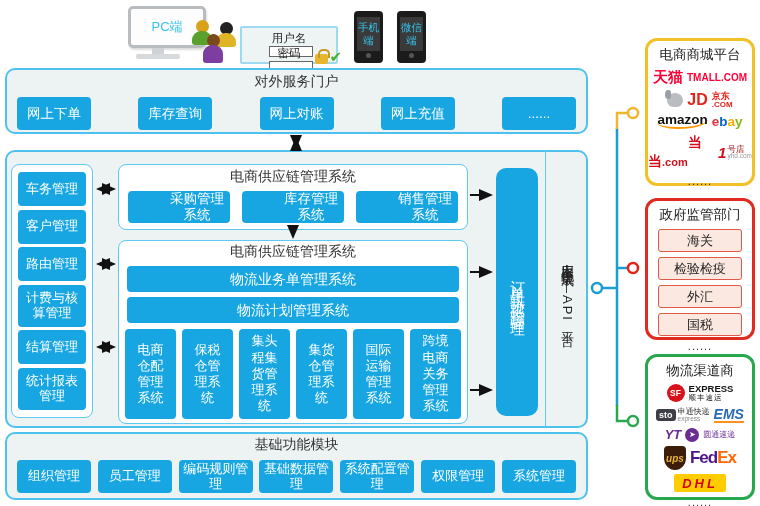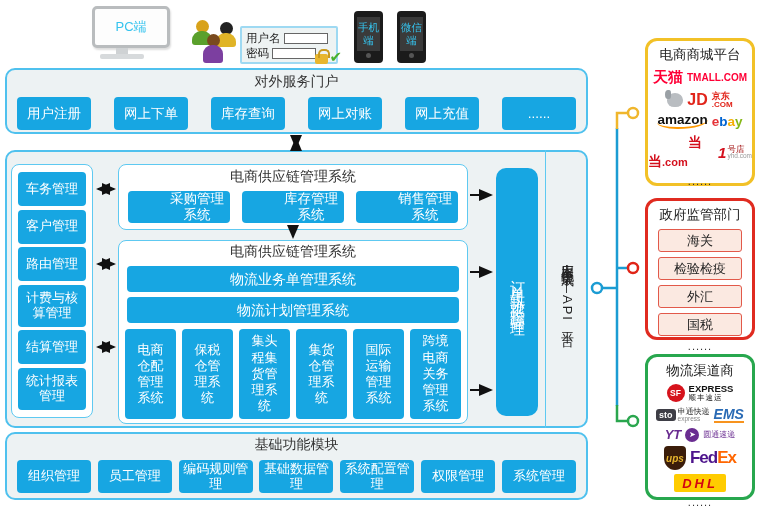--- a/index.html
+++ b/index.html
@@ -7,34 +7,34 @@
   .stage { position:relative; width:760px; height:506px; overflow:hidden; background:#fff; }
 
   
   .panelbox { position:absolute; background:#edf2f3; border:2px solid #4fc1ee; border-radius:10px; }
   .whitebox { position:absolute; background:#fff; border:1.5px solid #5ec9f1; border-radius:8px; }
   .btn { background:#17a6e2; color:#fff; border-radius:4px; display:flex; align-items:center; justify-content:center;
          text-align:center; font-size:13.5px; line-height:1.15; cursor:default; }
   .sec-title { color:#333; font-size:14px; text-align:center; }
 
   
-  .monitor { position:absolute; left:92px; top:6px; width:60px; height:55px; }
+  .monitor { position:absolute; left:128px; top:6px; width:60px; height:55px; }
   .monitor .screen { width:78px; height:42px; background:#fdfdfd; border:3px solid #b9bcbe; border-radius:5px;
                      display:flex; align-items:center; justify-content:center; color:#35c3ee; font-size:13px; box-shadow:1px 2px 2px #ddd; }
   .monitor .neck { width:12px; height:6px; background:#cfd2d4; margin:0 auto; }
   .monitor .base { width:44px; height:5px; background:#d7dadc; border-radius:2px; margin:0 auto; }
 
   .people { position:absolute; left:190px; top:18px; width:50px; height:44px; }
   .person { position:absolute; }
   .person .head { width:13px; height:13px; border-radius:50%; margin:0 auto; }
   .person .body { width:20px; height:14px; border-radius:9px 9px 3px 3px; margin-top:-2px; }
 
   .loginbox { position:absolute; left:240px; top:26px; width:98px; height:38px; background:#eef3f3;
               border:2px solid #9ed9f2; border-radius:2px; padding:3px 4px; font-size:11.5px; color:#222; }
-  .loginrow { display:flex; align-items:center; justify-content:flex-start; height:15px; }
+  .loginrow { display:flex; align-items:center; justify-content:space-between; height:15px;flex-direction:column; }
   .loginrow input { width:44px; height:11px; border:1px solid #666; background:#fff; margin-left:3px; font-size:9px; }
   .lock { position:absolute; right:8px; bottom:-2px; width:13px; height:10px; background:#e8b62e; border-radius:2px; }
   .lock:before { content:""; position:absolute; left:2.5px; top:-5px; width:8px; height:7px; border:2px solid #c99a1f;
                  border-bottom:none; border-radius:5px 5px 0 0; }
   .check { position:absolute; right:-6px; bottom:-4px; color:#47b02c; font-size:15px; font-weight:bold; }
 
   .phone { position:absolute; top:11px; width:29px; height:52px; background:#1b1b1b; border-radius:4px; padding:6px 3px 7px 3px; }
   .phone .pscreen { width:23px; height:34px; background:#3a3a3a; color:#35c3ee; font-size:10.5px; line-height:1.25;
                     display:flex; align-items:center; justify-content:center; text-align:center; word-break:break-all; }
   .phone .homebtn { width:5px; height:5px; border-radius:50%; background:#555; margin:2px auto 0; }
@@ -179,21 +179,20 @@
   <div class="phone" style="left:397px;">
     <div class="pscreen">
         <span>微信端</span>
       </div>
     <div class="homebtn"></div>
   </div>
 
   <div class="panelbox portal">
     <div class="sec-title">对外服务门户</div>
     <div class="btnrow">
-      <div class="btn">用户注册</div>
       <div class="btn">网上下单</div>
       <div class="btn">库存查询</div>
       <div class="btn">网上对账</div>
       <div class="btn">网上充值</div>
       <div class="btn">......</div>
     </div>
   </div>
 
   <div class="panelbox main"></div>
 

